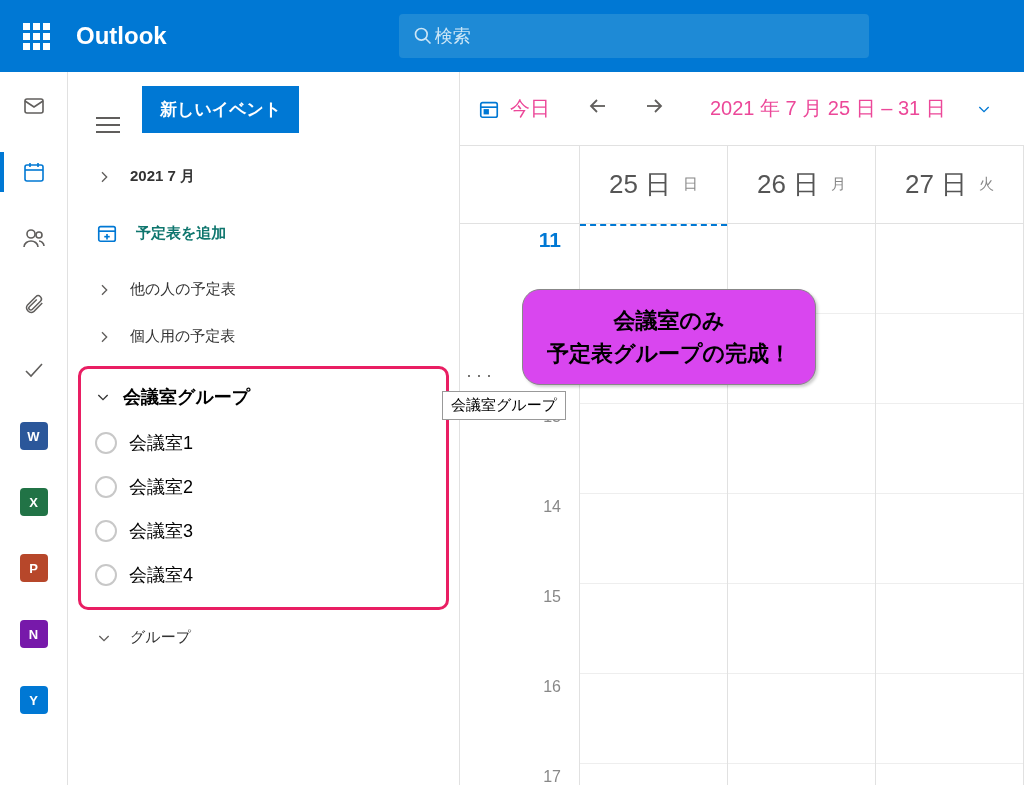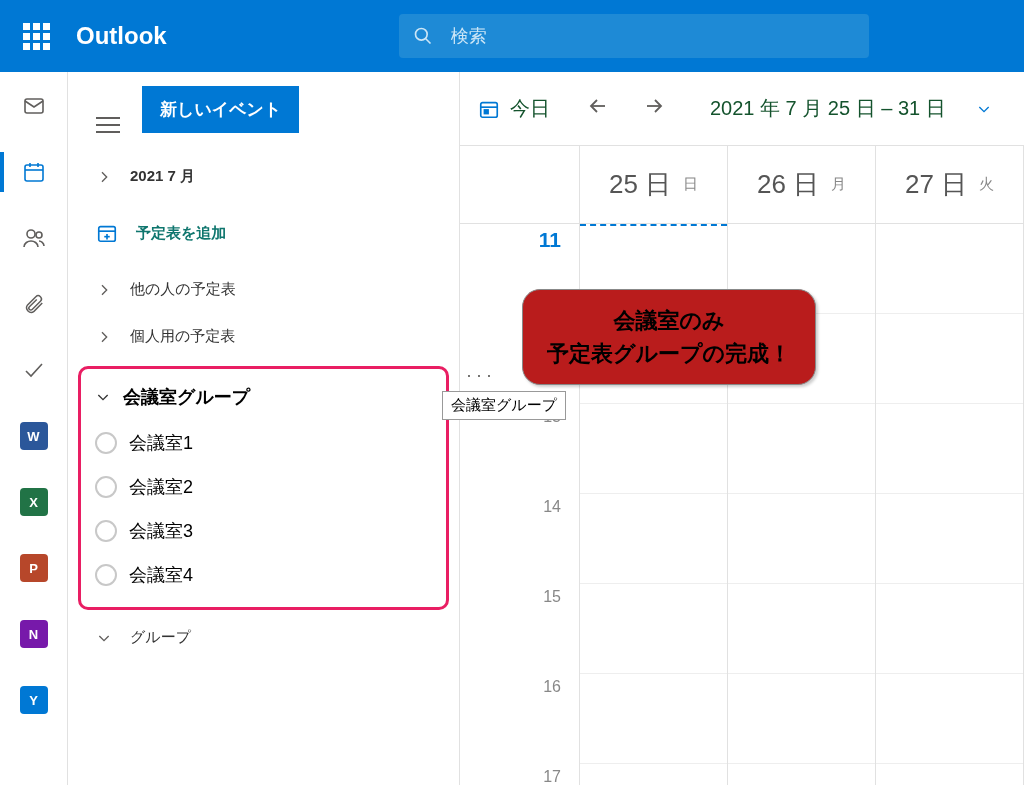--- a/index.html
+++ b/index.html
@@ -4,21 +4,21 @@
 <style>
 * { box-sizing: border-box; margin: 0; padding: 0; font-family: "Segoe UI", "Yu Gothic UI", Meiryo, sans-serif; }
 body { width: 1024px; height: 785px; overflow: hidden; background: #fff; }
 
 
 .header { height: 72px; background: #0078d4; display: flex; align-items: center; color: #fff; }
 .waffle { width: 72px; display: flex; align-items: center; justify-content: center; }
 .waffle-grid { display: grid; grid-template-columns: repeat(3, 7px); grid-template-rows: repeat(3, 7px); gap: 3px; }
 .waffle-dot { width: 7px; height: 7px; background: #fff; }
 .app-name { font-size: 24px; font-weight: 600; margin-left: 4px; }
-.search { margin-left: 232px; width: 470px; height: 44px; background: #1e8ad6; border-radius: 4px; display: flex; align-items: center; padding: 0 14px; gap: 18px; }
+.search { margin-left: 232px; width: 470px; height: 44px; background: #1e8ad6; border-radius: 4px; display: flex; align-items: center; padding: 0 14px; gap: 2px; }
 .search input { flex: 1; border: none; background: transparent; color: #fff; font-size: 18px; outline: none; }
 .search input::placeholder { color: #cce6f6; }
 .search svg { stroke: #cce6f6; }
 
 
 .main { display: flex; height: calc(100% - 72px); }
 
 
 .rail { width: 68px; border-right: 1px solid #e1e1e1; display: flex; flex-direction: column; align-items: center; padding-top: 20px; gap: 38px; }
 .rail-btn { width: 28px; height: 28px; display: flex; align-items: center; justify-content: center; color: #605e5c; position: relative; }
@@ -39,26 +39,26 @@
 .side-row.addcal { color:#0f766e; font-weight:600; padding-top:22px; padding-bottom:22px; }
 
 .highlight-box { border: 3px solid #e91e63; border-radius: 10px; margin: 6px 10px 4px 10px; padding: 10px 8px 10px 8px; position: relative; }
 .grp-head { display:flex; align-items:center; gap: 12px; padding: 6px 0 12px 6px; font-size: 18px; font-weight:600; }
 .grp-item { display:flex; align-items:center; gap: 12px; padding: 10px 0 10px 6px; font-size: 18px; }
 .circle { width:22px; height:22px; border:2px solid #c8c8c8; border-radius:50%; }
 
 .ellipsis { position:absolute; top:-4px; right:-50px; color:#605e5c; font-size:18px; letter-spacing:4px; }
 .tooltip { position:absolute; top:22px; right:-120px; border:1px solid #999; background:#fff; padding:4px 8px; font-size:15px; }
 
-.speech { position:absolute; top:-80px; right:-370px; background:#b91c1c; border:1px solid #888; border-radius:18px; padding:14px 24px; font-size:22px; font-weight:600; line-height:1.5; box-shadow:2px 2px 3px rgba(0,0,0,.2); }
+.speech { position:absolute; top:-80px; right:-370px; background:#d946ef; border:1px solid #888; border-radius:18px; padding:14px 24px; font-size:22px; font-weight:600; line-height:1.5; box-shadow:2px 2px 3px rgba(0,0,0,.2); }
 .speech-tail { position:absolute; top:-20px; right:-14px; width:0; height:0; }
 
 
 .content { flex:1; display:flex; flex-direction:column; }
-.toolbar { display:flex; align-items:center; gap:20px; padding: 22px 5px 22px 18px; color:#14532d; font-size: 20px; }
+.toolbar { display:flex; align-items:center; gap:20px; padding: 22px 5px 22px 18px; color:#ec4899; font-size: 20px; }
 .toolbar .today { display:flex; align-items:center; gap:10px; margin-right:10px; }
 .toolbar .arrow-btn { width:36px; text-align:center; color:#605e5c; }
 .toolbar .range { margin-left: 18px; }
 .cal-grid { flex:1; display:flex; border-top:1px solid #e1e1e1; }
 .time-col { width:120px; border-right:1px solid #e1e1e1; }
 .time-col .hour { height:90px; display:flex; justify-content:flex-end; align-items:flex-start; padding:4px 18px 0 0; color:#888; font-size:16px; }
 .time-col .hour.first { color:#0078d4; font-weight:700; font-size:21px; }
 .day-cols { flex:1; display:flex; }
 .day-col { flex:1; border-right:1px solid #e1e1e1; }
 .day-head { height:78px; border-bottom:1px solid #e1e1e1; display:flex; align-items:center; justify-content:center; gap:12px; }

